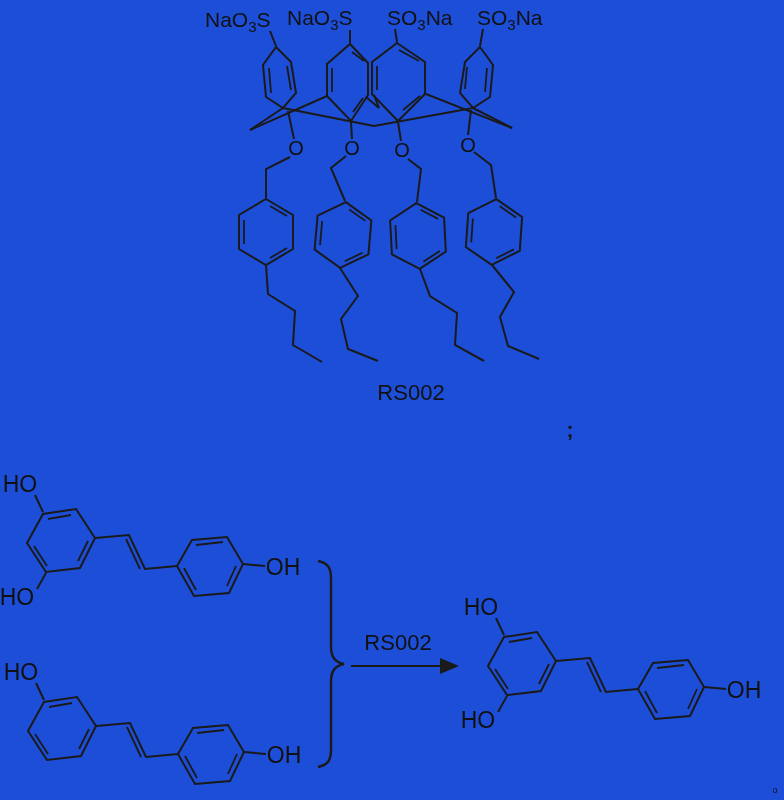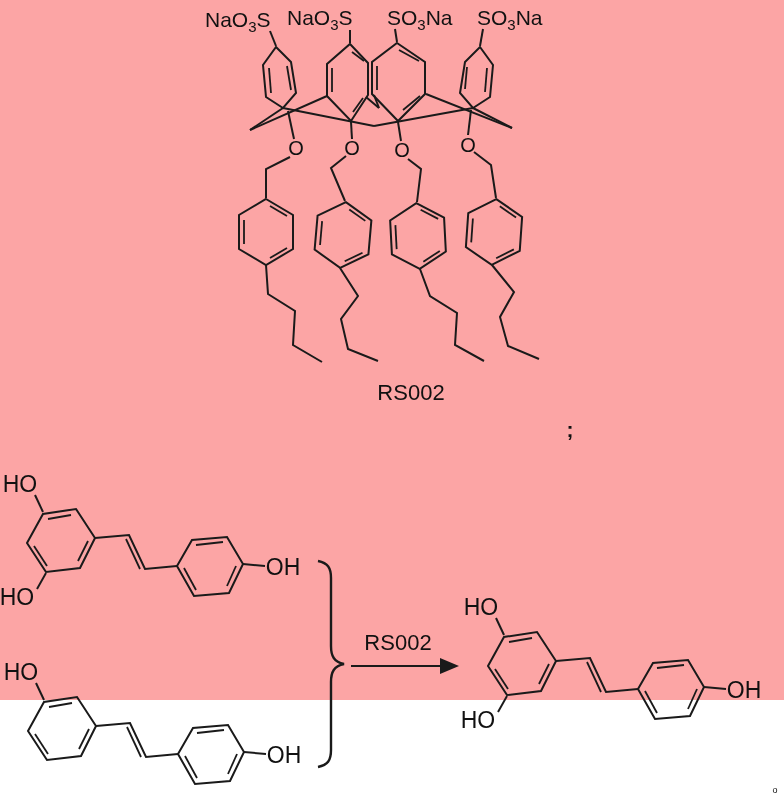--- a/index.html
+++ b/index.html
@@ -6,22 +6,22 @@
     margin: 0;
     padding: 0;
     background: #ffffff;
     width: 784px;
     height: 800px;
     overflow: hidden;
   }
   .figure-wrap {
     position: relative;
     width: 784px;
-    height: 700px;
-    background: #fca5a5;
+    height: 800px;
+    background: #1d4ed8;
   }
   svg {
     display: block;
   }
   svg text {
     font-family: "Liberation Sans", "DejaVu Sans", sans-serif;
     fill: #111111;
   }
   .bond {
     stroke: #1a1a1a;

